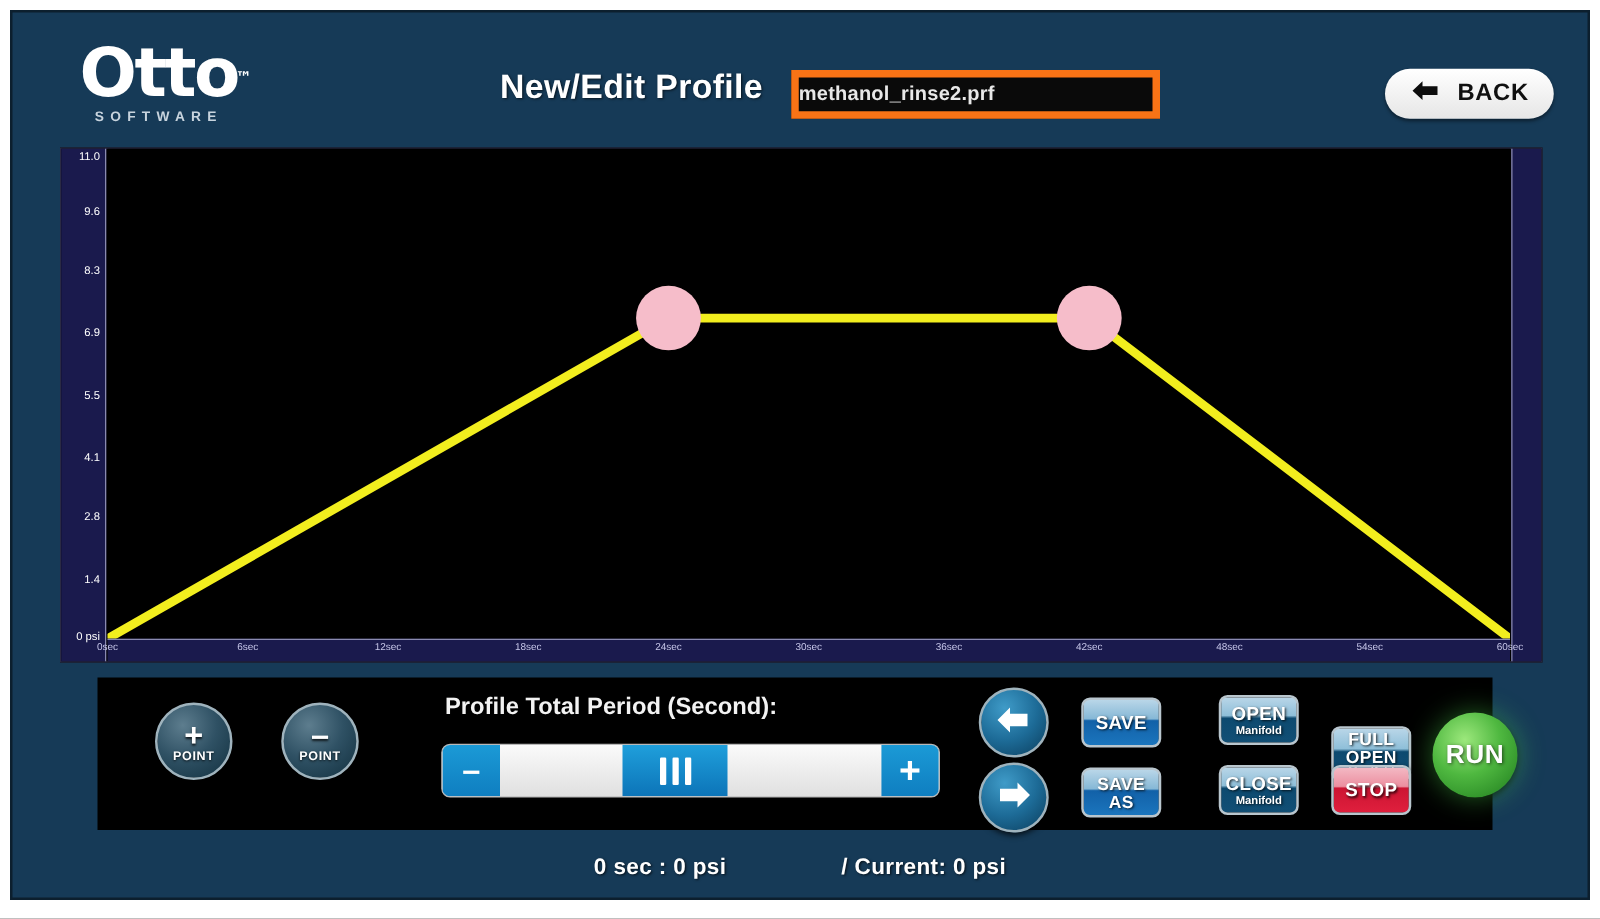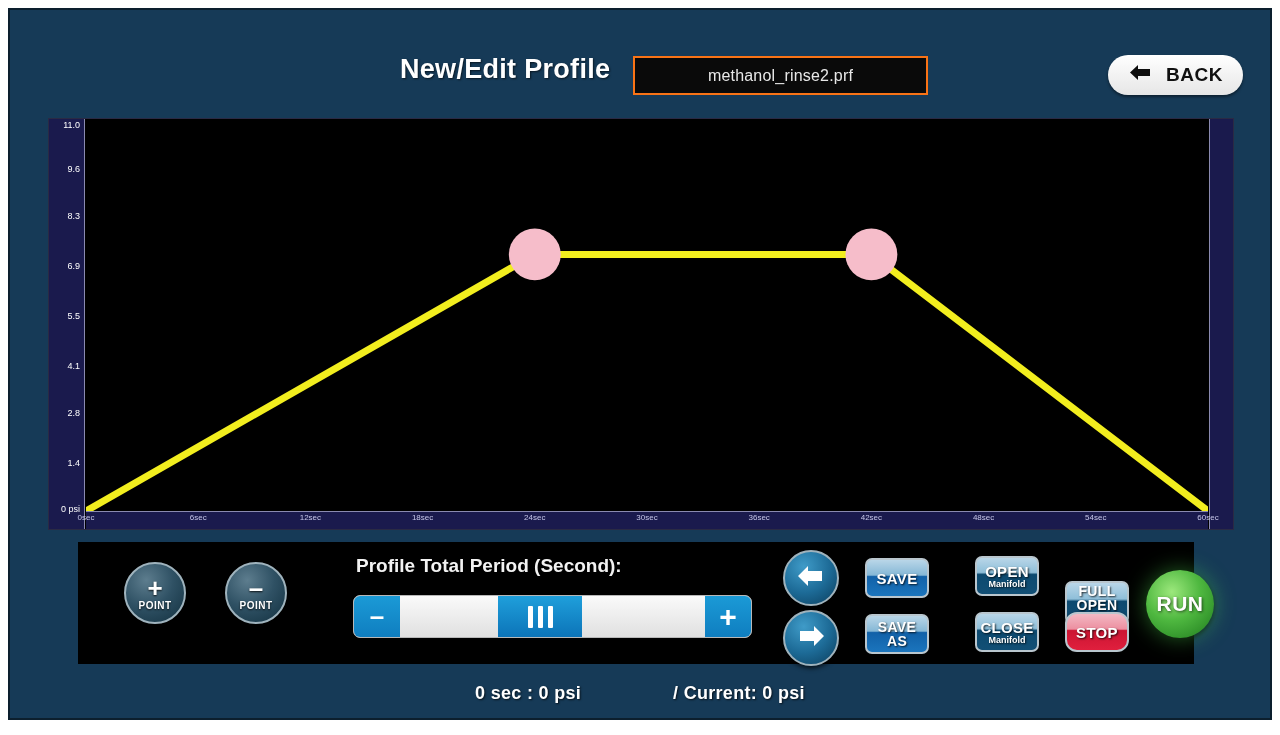--- a/index.html
+++ b/index.html
@@ -75,24 +75,24 @@
     letter-spacing: .3px;
   }
 
   #filename-field {
     position: absolute;
     left: 623px;
     top: 46px;
     width: 295px;
     height: 39px;
     background: #0a0a0a;
-    border: 2px solid #f97316;
+    border: 6px solid #f97316;
     display: flex;
     align-items: center;
-    justify-content: center;
+    font-weight: bold;
   }
   #filename-value {
     color: #e8e8e8;
     font-size: 16px;
     letter-spacing: .2px;
   }
 
   #back-button {
     position: absolute;
     left: 1098px;
@@ -341,21 +341,21 @@
     font-weight: bold;
     line-height: 10px;
     text-shadow: 1px 1px 2px rgba(0,0,0,.8);
   }
 
   #save-button   { left: 787px; top: 16px; }
   #save-as-button{ left: 787px; top: 72px; }
   #open-manifold-button  { left: 897px; top: 14px; }
   #close-manifold-button { left: 897px; top: 70px; }
   #full-open-manifold-button { left: 987px; top: 12px; height: 44px; margin-top: 27px; }
-  #stop-button   { left: 987px; top: 70px; border-radius: 12px; }
+  #stop-button   { left: 987px; top: 70px; }
 
   #run-button {
     position: absolute;
     left: 1068px;
     top: 28px;
     width: 68px;
     height: 68px;
     border-radius: 50%;
     background: radial-gradient(circle at 38% 32%, #9ce87c 0%, #4fb840 45%, #1d7a1c 100%);
     box-shadow: 0 0 22px rgba(80,220,80,.45), 0 2px 5px rgba(0,0,0,.8);
@@ -390,20 +390,27 @@
     letter-spacing: .3px;
   }
 </style>
 </head>
 <body>
 
 <div id="app">
 
   <div id="header">
 
+    <div id="logo-block">
+      <div id="logo-word">
+        <span>Otto</span>
+        <span id="logo-tm">™</span>
+      </div>
+      <div id="logo-sub">SOFTWARE</div>
+    </div>
 
     <div id="page-title">New/Edit Profile</div>
 
     <div id="filename-field">
       <span id="filename-value">methanol_rinse2.prf</span>
     </div>
 
     <div id="back-button">
       <span>
         <svg width="26" height="20" viewBox="0 0 26 20">

